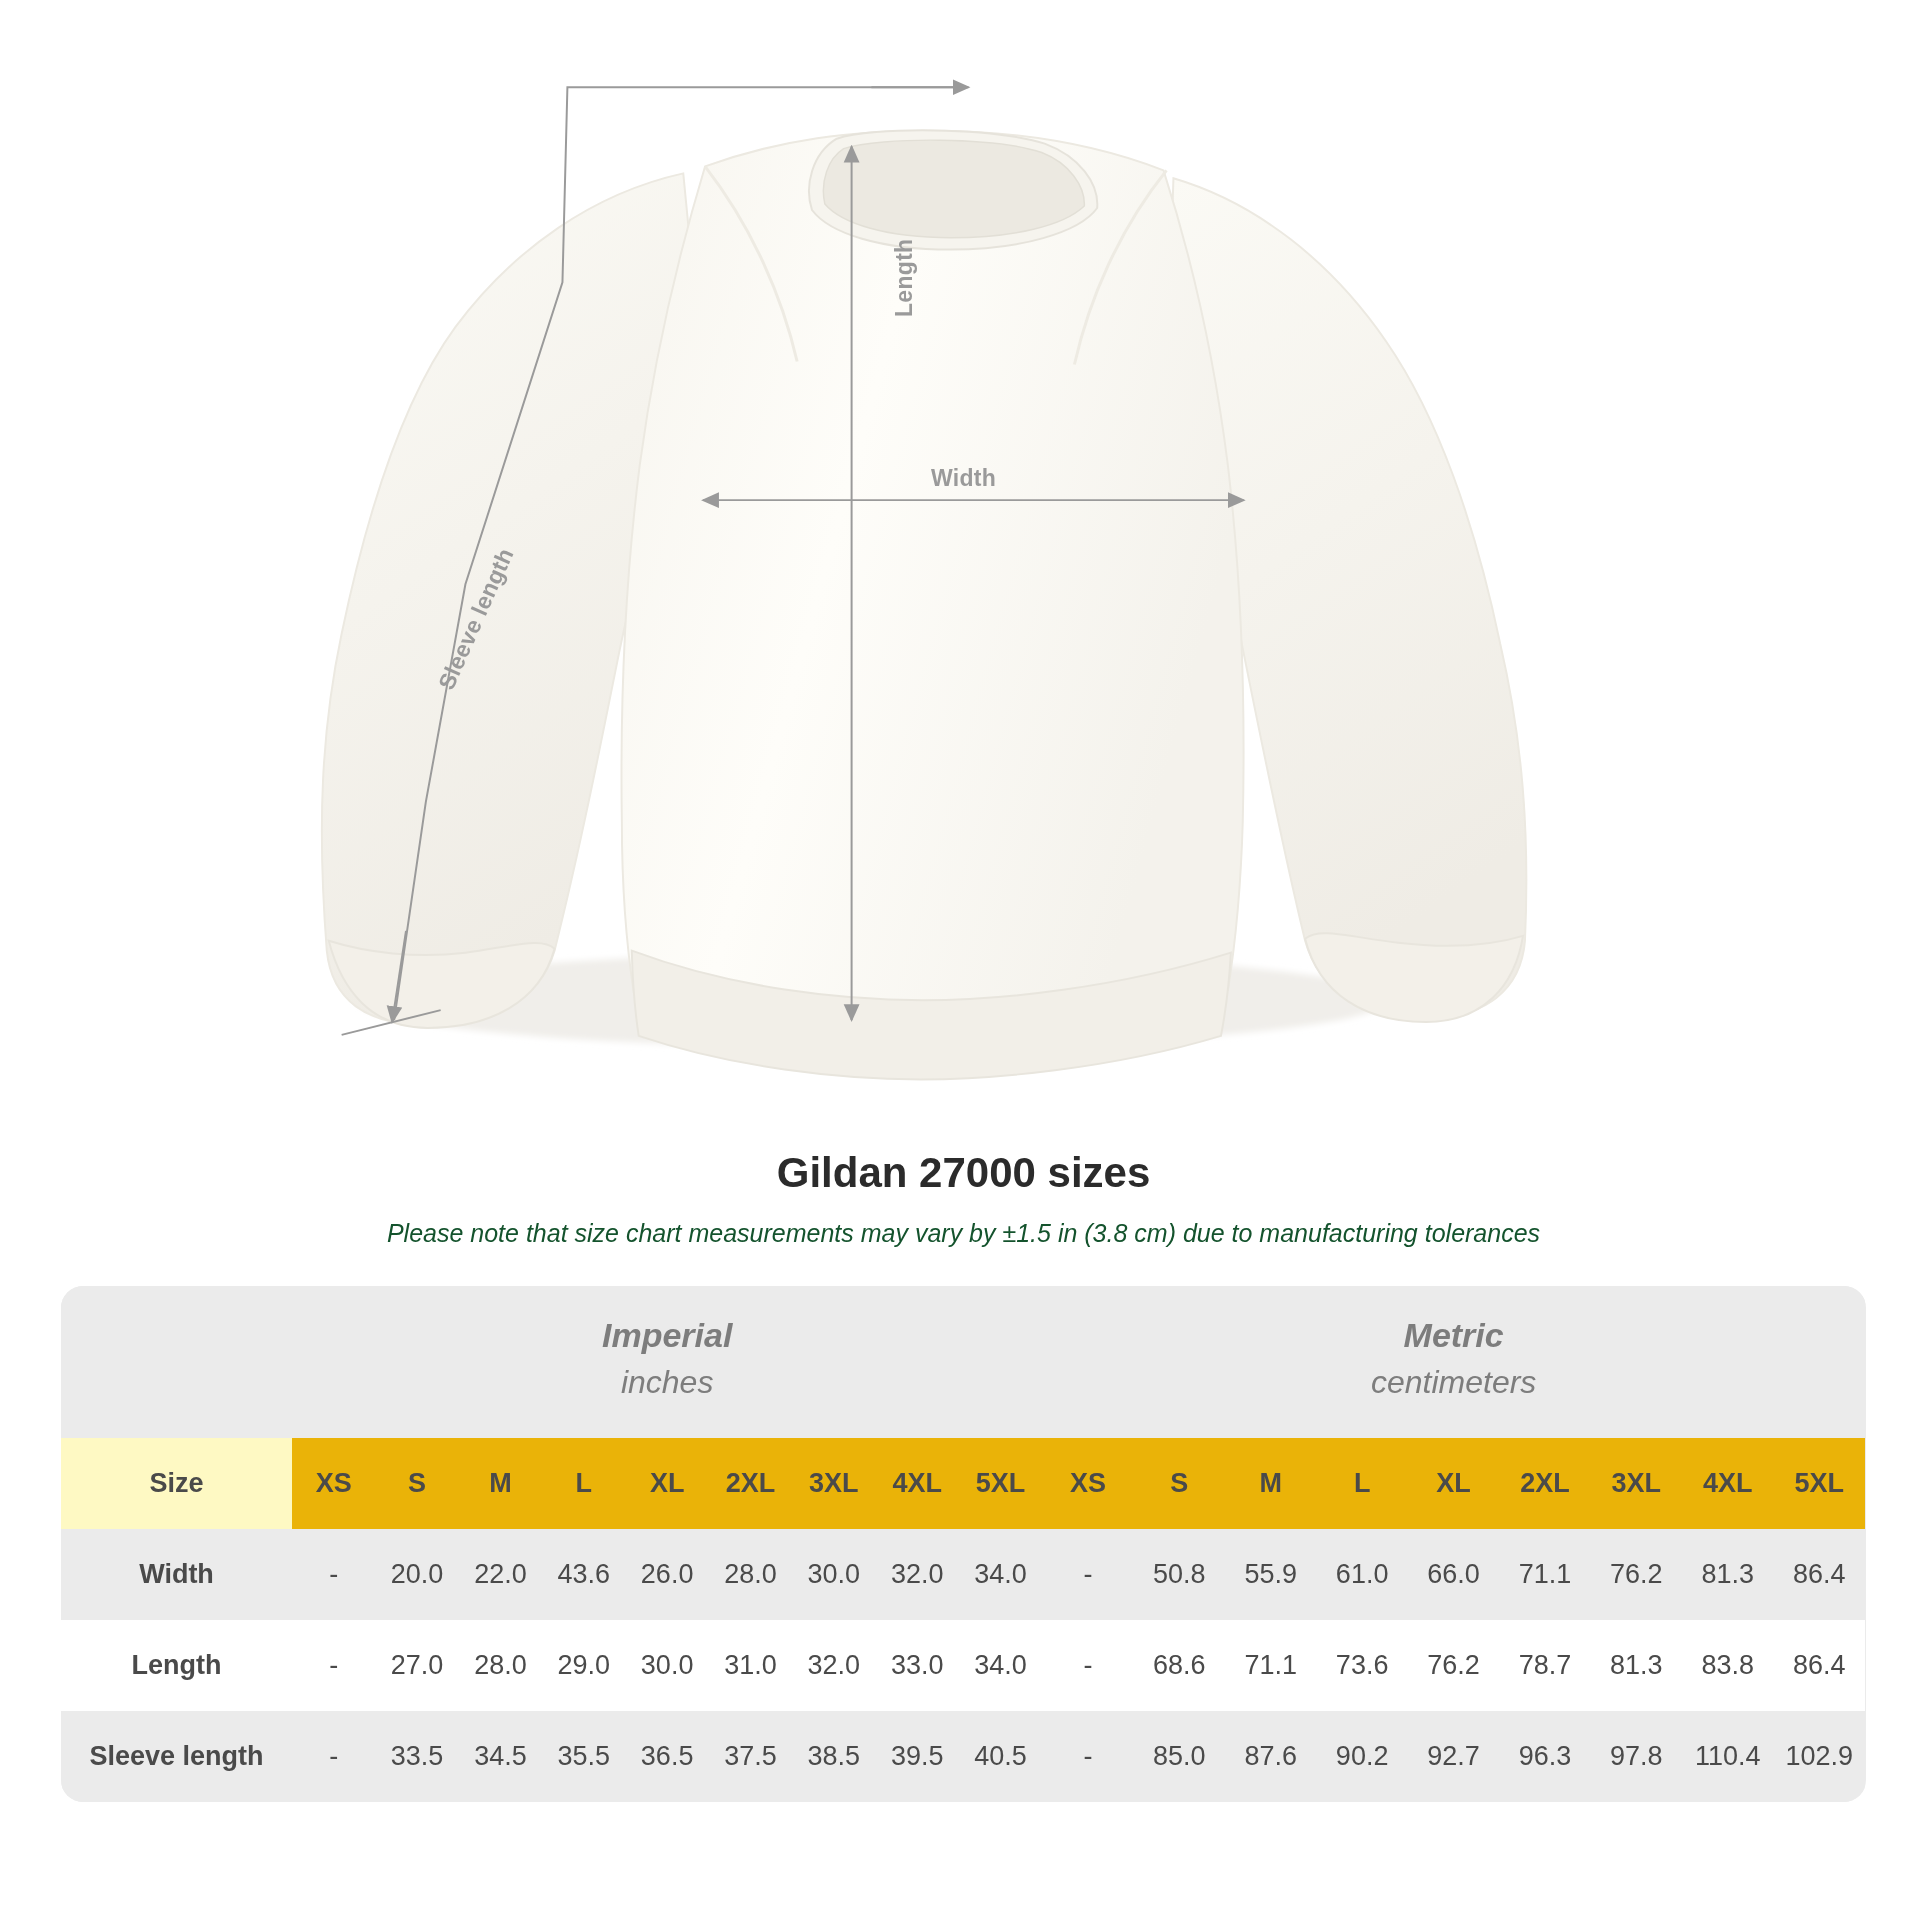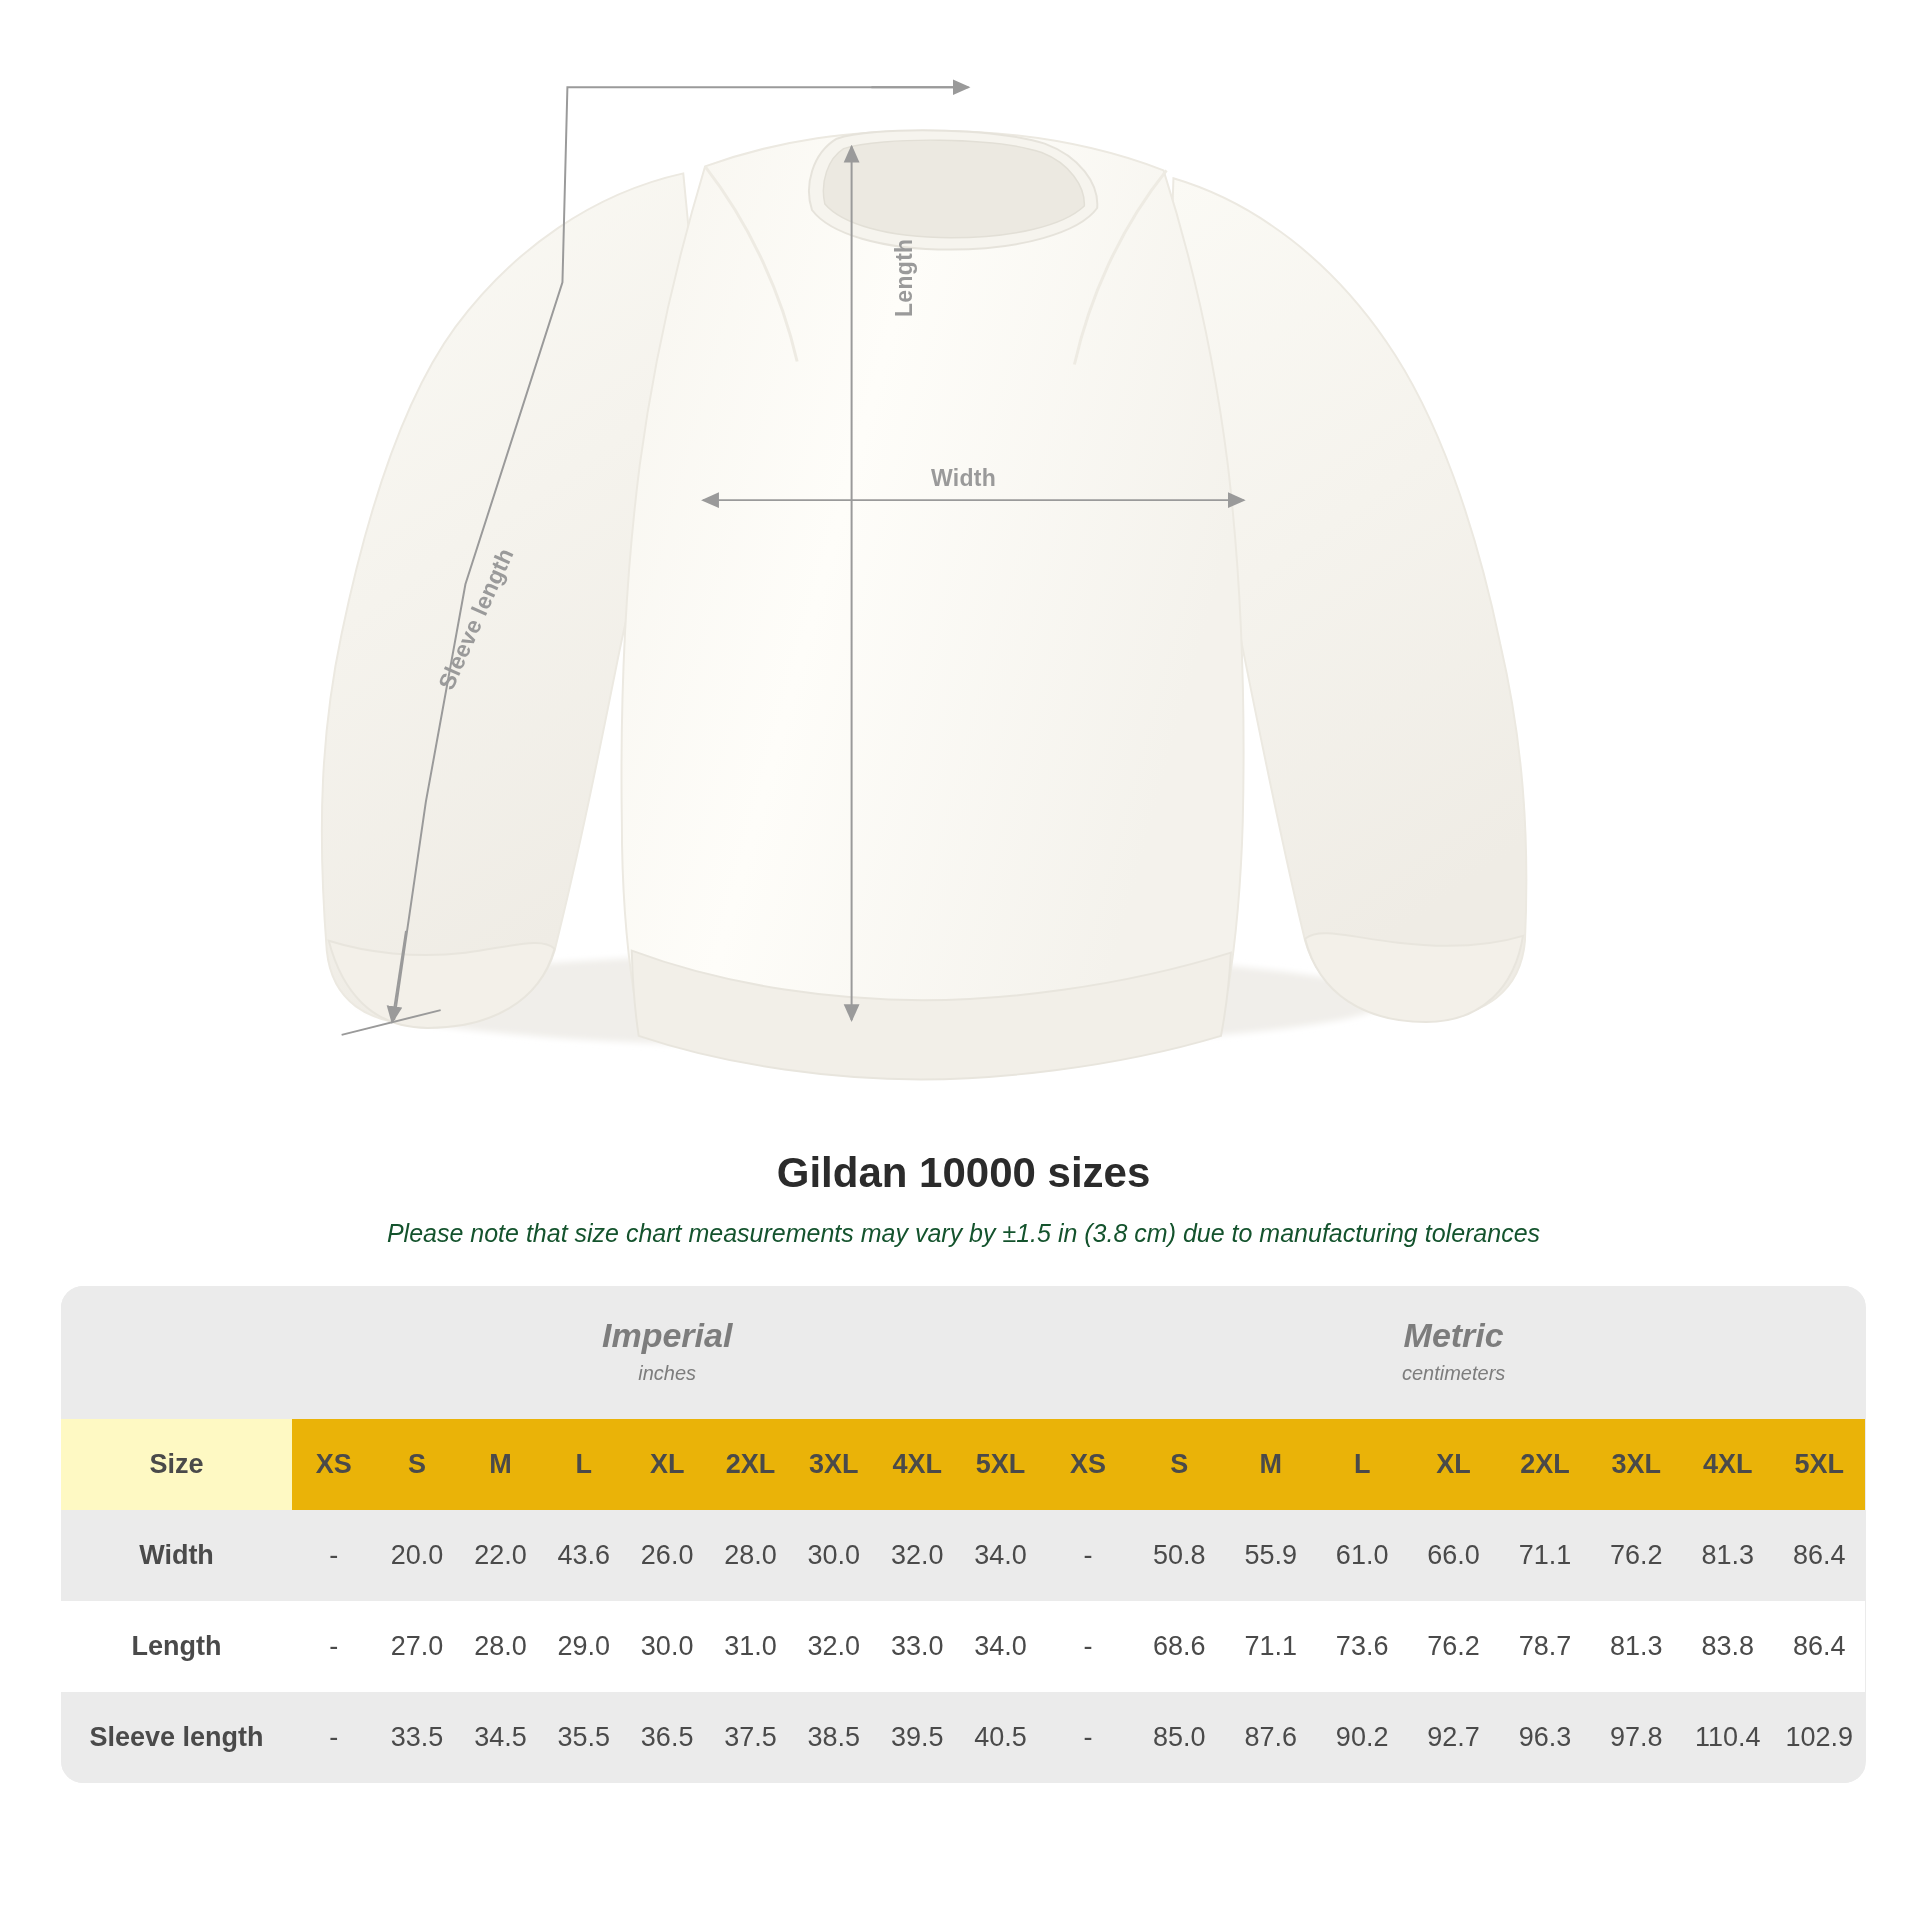--- a/index.html
+++ b/index.html
@@ -93,21 +93,21 @@
     padding: 28px 0 30px 0;
   }
   .unit-name {
     font-size: 34px;
     font-style: italic;
     font-weight: bold;
     color: #7d7d7d;
     line-height: 1.25;
   }
   .unit-sub {
-    font-size: 20px;
+    font-size: 32px;
     font-style: italic;
     color: #7d7d7d;
     line-height: 1.6;
   }
 
   .head-row td {
     background: #eab308;
     padding: 30px 0;
     font-weight: bold;
     color: #5a5a5a;
@@ -218,21 +218,21 @@
       <line x1="410" y1="940" x2="396" y2="1032" stroke="#9a9a9a" stroke-width="2" marker-end="url(#arrowEnd)"></line>
       <line x1="345" y1="1045" x2="445" y2="1020" stroke="#9a9a9a" stroke-width="2"></line>
     </svg>
 
     <span class="dim-label vertical" style="left: 891px; top: 317px;">Length</span>
     <span class="dim-label" style="left: 931px; top: 465px;">Width</span>
     <span class="dim-label diagonal" style="left: 433px; top: 683px;">Sleeve length</span>
   </div>
 
   <div class="title-block">
-    <h1 class="chart-title">Gildan 10000 sizes</h1>
+    <h1 class="chart-title">Gildan 27000 sizes</h1>
     <p class="chart-note">Please note that size chart measurements may vary by ±1.5 in (3.8 cm) due to manufacturing tolerances</p>
   </div>
 
   <div class="table-wrap">
     <table class="size-table">
       <colgroup>
         <col style="width:230px">
         <col span="9" style="width:83px">
         <col span="9" style="width:91px">
       </colgroup>

